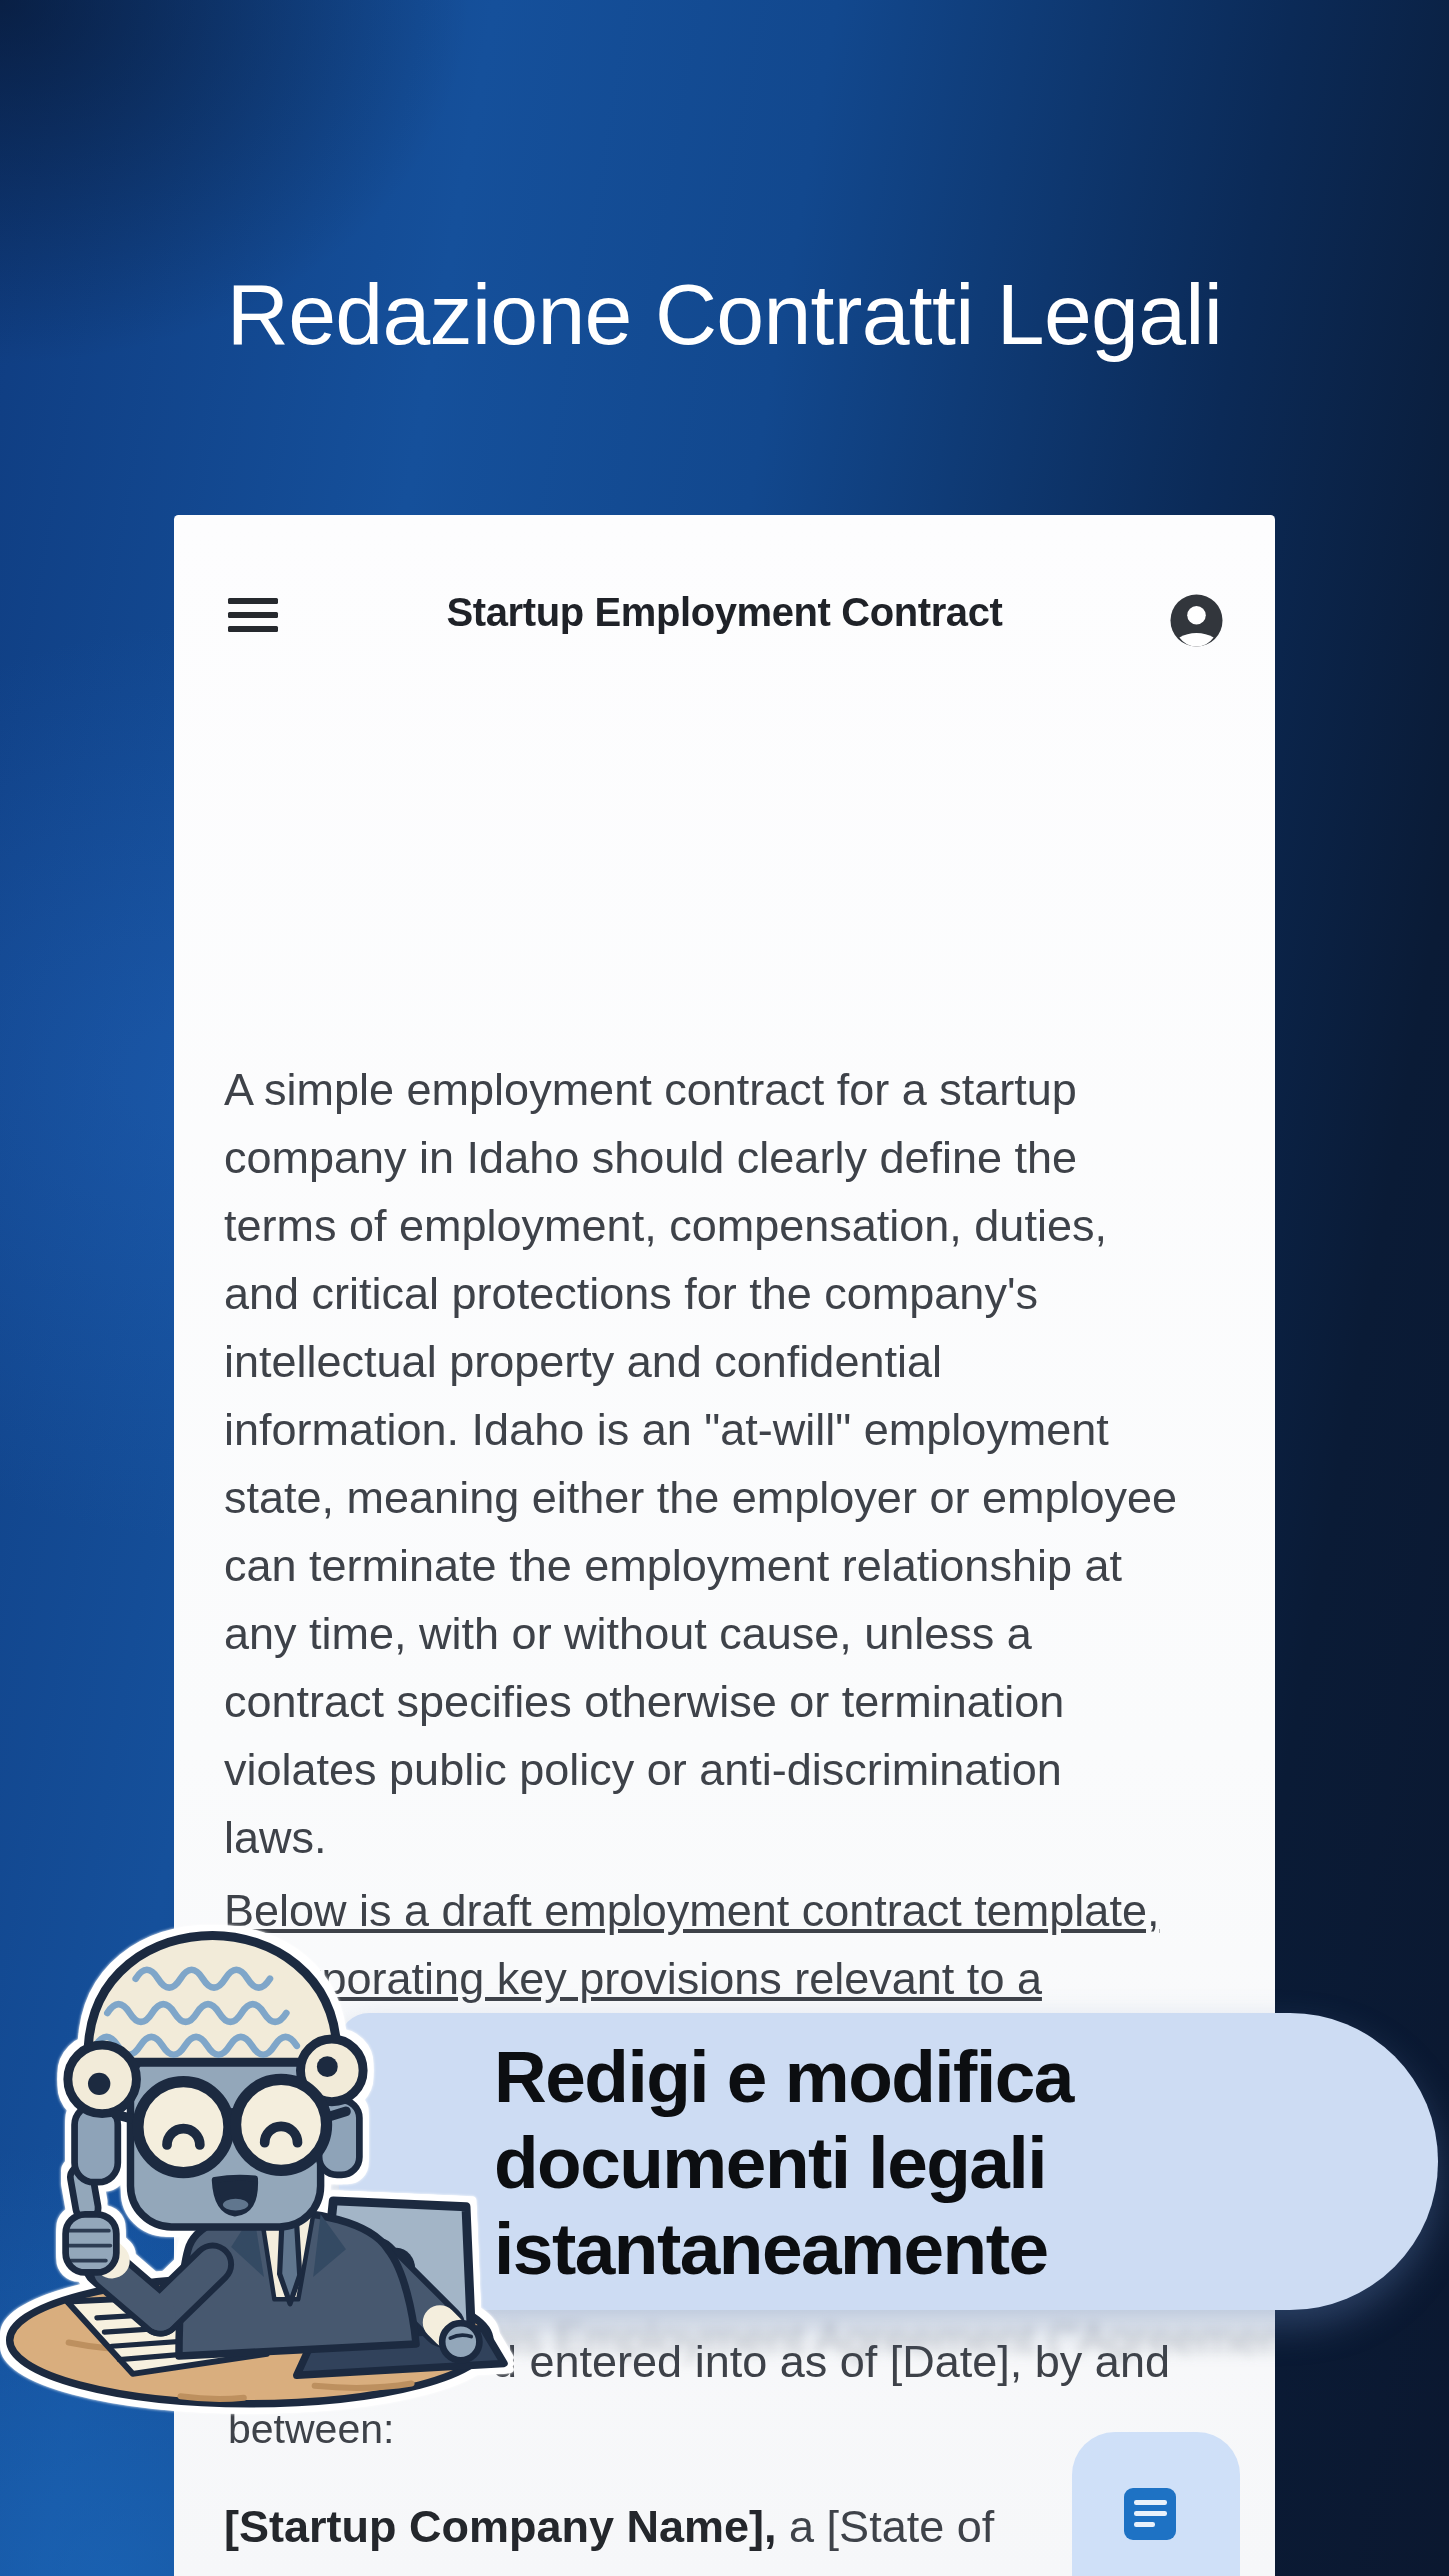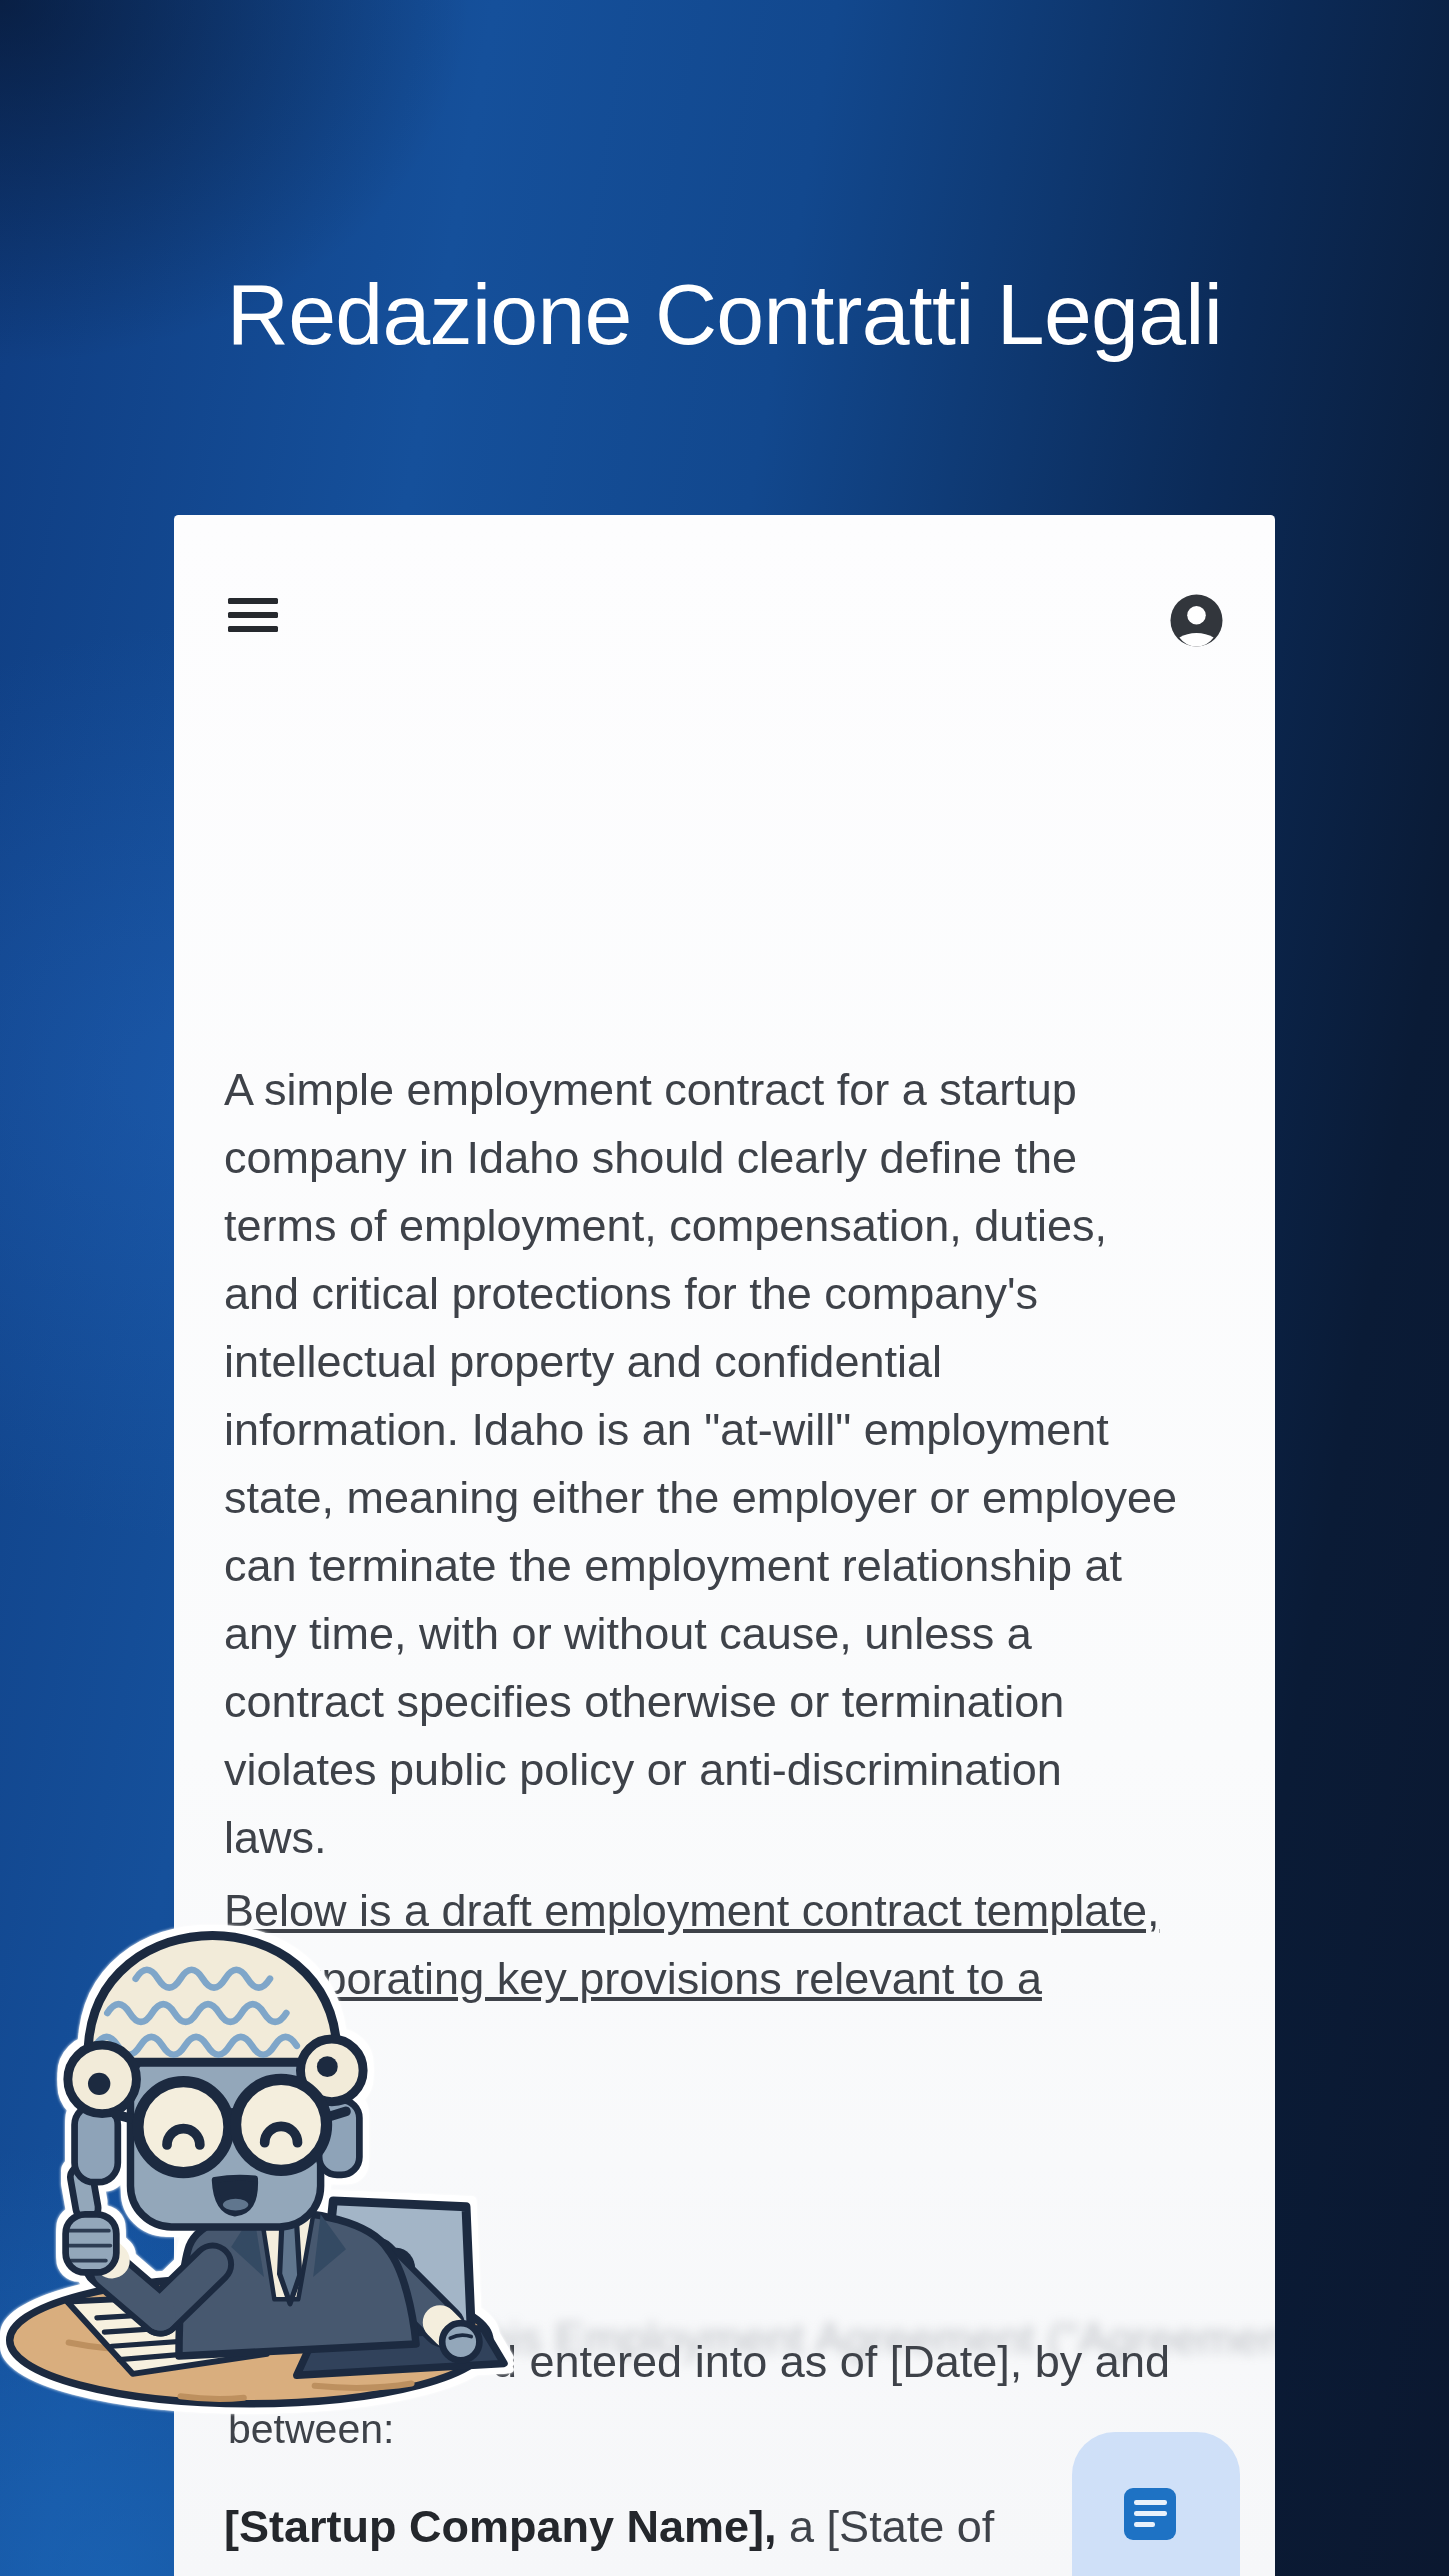--- a/index.html
+++ b/index.html
@@ -65,20 +65,21 @@
   <h1 class="headline">Redazione Contratti Legali</h1>
 
   <section class="phone">
 
     <div class="hamburger">
         <i></i>
         <i></i>
         <i></i>
       </div>
 
+    <div class="app-title">Startup Employment Contract</div>
 
     <div class="avatar">
       <svg width="55" height="55" viewBox="0 0 74 74">
         <circle cx="37" cy="37" r="35" fill="#32363c"></circle>
         <circle cx="37" cy="30" r="12.5" fill="#ffffff"></circle>
         <path d="M14 60 a28 28 0 0 0 46 0 a38 30 0 0 0 -46 0 Z" fill="#ffffff"></path>
       </svg>
     </div>
 
 
@@ -106,20 +107,25 @@
     <div class="fab">
       <span class="doc">
           <i></i>
           <i></i>
           <i></i>
         </span>
     </div>
 
   </section>
 
+  <div class="caption">
+    <span class="cap-text">Redigi e modifica
+documenti legali
+istantaneamente</span>
+  </div>
 
   <svg class="mascot" viewBox="0 0 700 680">
     <defs>
       <clipPath id="domeClip">
         <path d="M126,176 C126,62 216,14 293,14 C370,14 460,64 460,176 L460,182 L126,182 Z"></path>
       </clipPath>
     </defs>
 
     <g>
       <ellipse cx="343" cy="557" rx="322" ry="85" fill="#d9ae7e" stroke="#1c2a40" stroke-width="10"></ellipse>

